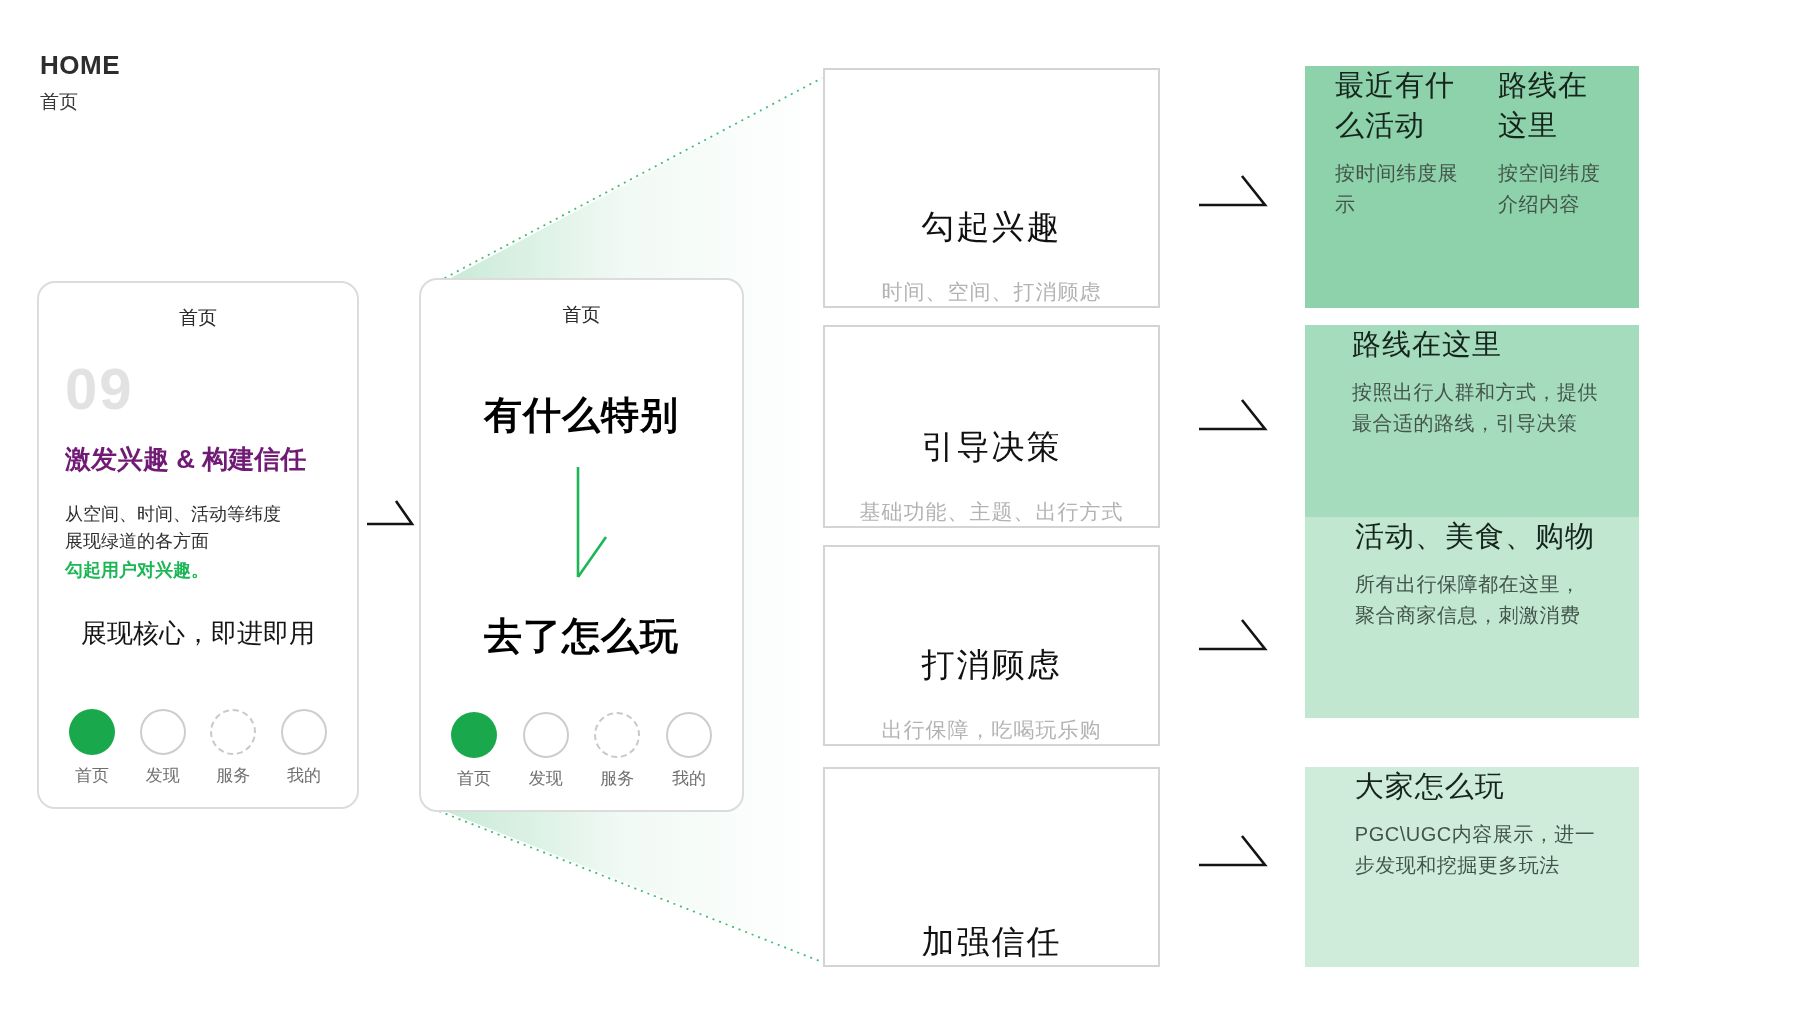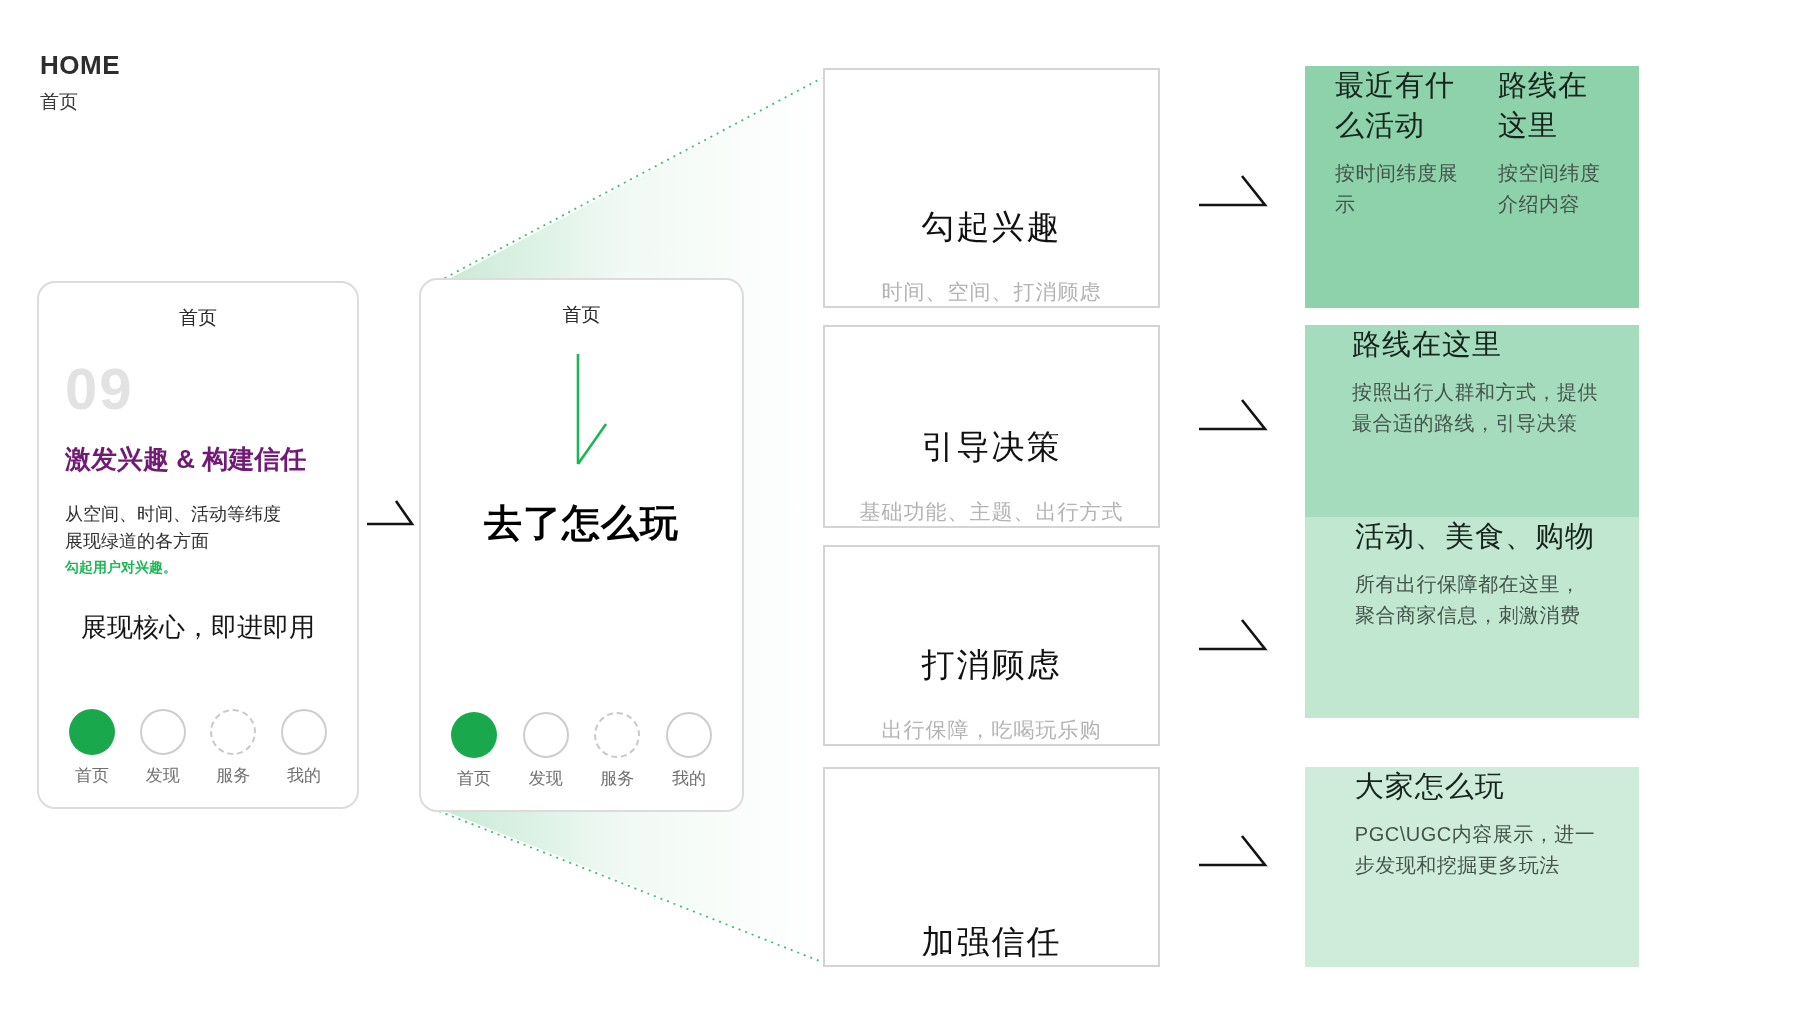--- a/index.html
+++ b/index.html
@@ -17,21 +17,21 @@
 
   
   .phone-card { position:absolute; background:#fff; border:2px solid #dcdcdc; border-radius:18px; z-index:2; }
   .phone1 { left:37px; top:261px; width:322px; height:528px; }
   .phone2 { left:419px; top:258px; width:325px; height:534px; }
   .phone-header { text-align:center; padding-top:22px; font-size:19px; color:#2b2b2b; }
 
   .step-number { margin:24px 0 0 26px; font-size:58px; font-weight:700; color:#e2e2e2; letter-spacing:2px; }
   .phone1-title { margin:20px 26px 0; font-size:26px; font-weight:700; color:#701a75; }
   .phone1-body { margin:24px 26px 0; font-size:18px; line-height:1.5; color:#2f2f2f; white-space:pre-line; }
-  .phone1-highlight { margin:2px 26px 0; font-size:14px; line-height:1.5; font-weight:700; color:var(--accent-green,#1db656); }
+  .phone1-highlight { margin:2px 26px 0; font-size:18px; line-height:1.5; font-weight:700; color:var(--accent-green,#1db656); }
   .phone1-principle { margin:32px 26px 0; font-size:26px; font-weight:500; color:#151515;text-align:center; }
 
   .tabbar { position:absolute; left:24px; right:24px; bottom:20px; display:flex; justify-content:space-between; }
   .tab { display:flex; flex-direction:column; align-items:center; width:58px; }
   .tab-dot { width:46px; height:46px; border-radius:50%; background:#fff; }
   .tab-dot.active { background:var(--circle-green,#19a94c); border:none; }
   .tab-dot.normal { border:2px solid #cdcdcd; }
   .tab-dot.dashed { border:2px dashed #c9c9c9; }
   .tab-label { margin-top:9px; font-size:17px; color:#6f6f6f; }
 
@@ -116,20 +116,21 @@
       </div>
     </div>
   </div>
 
   <svg class="phone-arrow" width="50" height="30" viewBox="0 0 50 30">
     <path d="M1,26 L46,26 L30,3" fill="none" stroke="#141414" stroke-width="2.6"></path>
   </svg>
 
   <div class="phone-card phone2">
     <div class="phone-header">首页</div>
+    <div class="q-top">有什么特别</div>
     <div class="arrow-down-wrap">
       <svg width="60" height="118" viewBox="0 0 60 118">
         <line x1="26" y1="2" x2="26" y2="112" style="stroke:var(--accent-green,#1db656)" stroke-width="2.6"></line>
         <line x1="26" y1="112" x2="54" y2="72" style="stroke:var(--accent-green,#1db656)" stroke-width="2.6"></line>
       </svg>
     </div>
     <div class="q-bottom">去了怎么玩</div>
     <div class="tabbar">
       <div class="tab">
         <div class="tab-dot active"></div>

